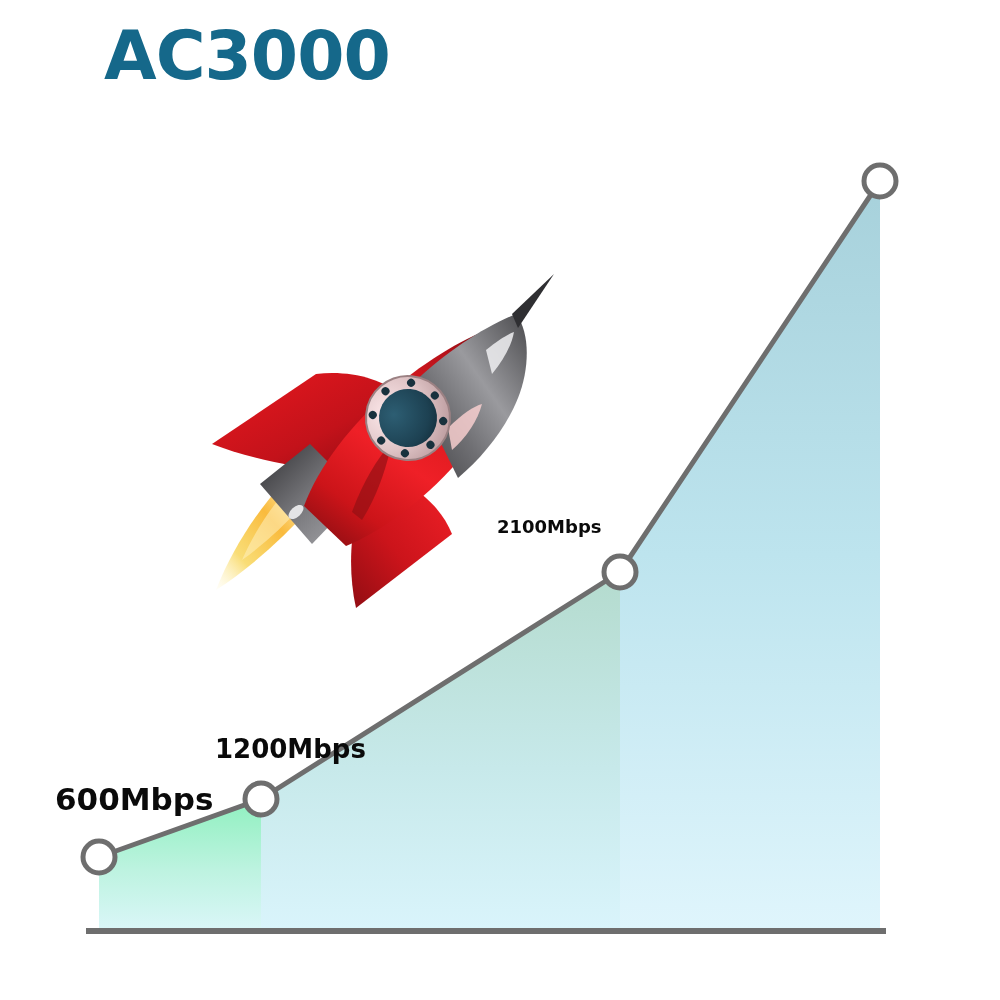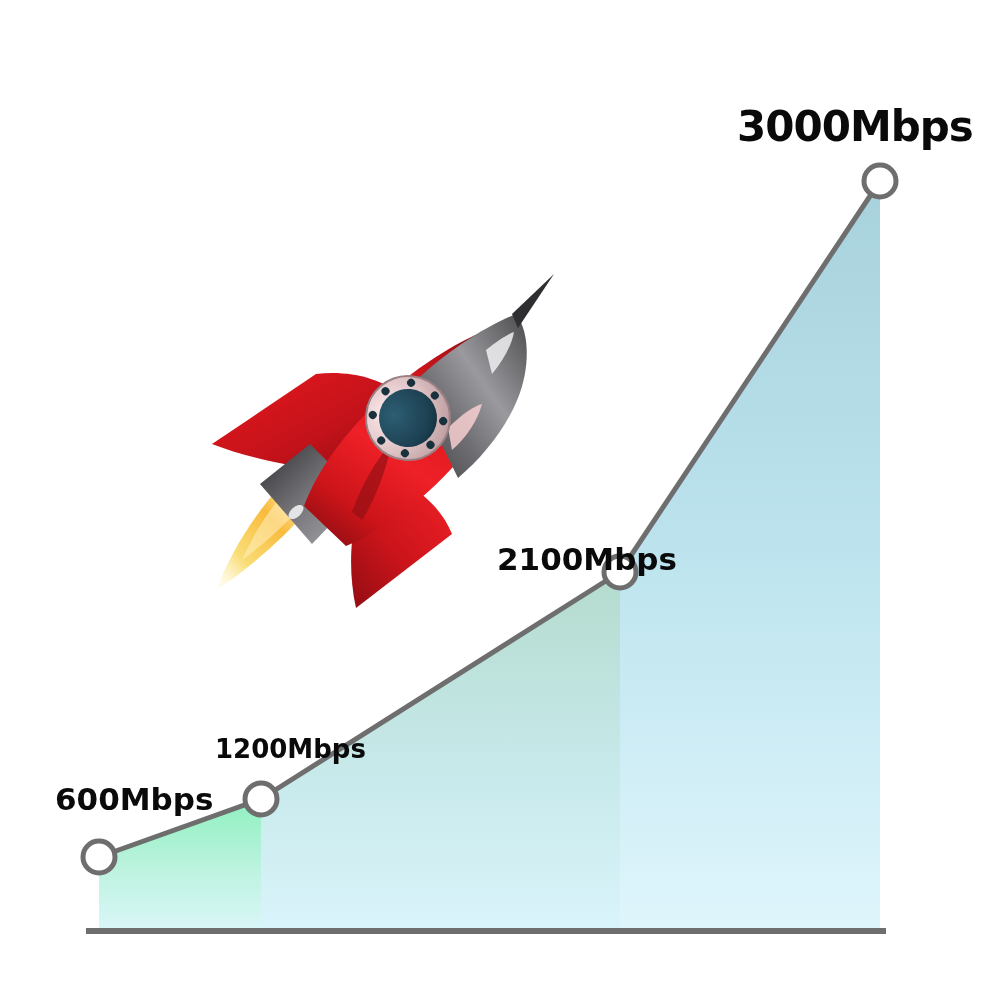--- a/index.html
+++ b/index.html
@@ -44,37 +44,38 @@
   .point-label {
     position: absolute;
     font-weight: bold;
     color: #0a0a0a;
     white-space: nowrap;
     line-height: 1;
     font-family: "DejaVu Sans", "Liberation Sans", sans-serif;
   }
   #label-p0 { left: 40px;  top: 784px; font-size: 31px; margin-left: 15px; }
   #label-p1 { left: 190px; top: 736px; font-size: 26px; margin-left: 25px; }
-  #label-p2 { left: 497px; top: 544px; font-size: 31px; }
+  #label-p2 { left: 497px; top: 518px; font-size: 18px; }
   #label-p3 { left: 737px; top: 106px; font-size: 42px; letter-spacing: -1px; }
 
   
   #rocket-illustration {
     position: absolute;
     left: 200px;
     top: 272px;
     width: 360px;
     height: 340px;
   }
 </style>
 </head>
 <body>
 
 <div id="stage">
 
+  <div id="product-title">AC3000</div>
 
   <svg id="chart-svg" viewBox="0 0 1000 1000">
     <defs>
       <linearGradient id="seg1" x1="0" y1="0" x2="0" y2="1">
         <stop offset="0%" stop-color="#8ff0bf"></stop>
         <stop offset="55%" stop-color="#bdf3e0"></stop>
         <stop offset="100%" stop-color="#d9f6f7"></stop>
       </linearGradient>
       <linearGradient id="seg2" x1="0" y1="0" x2="0" y2="1">
         <stop offset="0%" stop-color="#b4dbce"></stop>
@@ -102,21 +103,20 @@
       <circle cx="99" cy="857" r="16" fill="#ffffff" stroke="#6e6e6e" stroke-width="5"></circle>
       <circle cx="261" cy="799" r="16" fill="#ffffff" stroke="#6e6e6e" stroke-width="5"></circle>
       <circle cx="620" cy="572" r="16" fill="#ffffff" stroke="#6e6e6e" stroke-width="5"></circle>
       <circle cx="880" cy="181" r="16" fill="#ffffff" stroke="#6e6e6e" stroke-width="5"></circle>
     </g>
   </svg>
 
   <div class="point-label" id="label-p0">600Mbps</div>
   <div class="point-label" id="label-p1">1200Mbps</div>
   <div class="point-label" id="label-p2">2100Mbps</div>
-  <div class="point-label" id="label-p3">3000Mbps</div>
 
   <svg id="rocket-illustration" viewBox="0 0 360 340">
     <defs>
       <linearGradient id="noseGrad" x1="0" y1="1" x2="1" y2="0">
         <stop offset="0%" stop-color="#3e3e41"></stop>
         <stop offset="35%" stop-color="#6f6f73"></stop>
         <stop offset="60%" stop-color="#9a9a9e"></stop>
         <stop offset="100%" stop-color="#4a4a4d"></stop>
       </linearGradient>
       <linearGradient id="bodyGrad" x1="0.1" y1="1" x2="0.8" y2="0">

